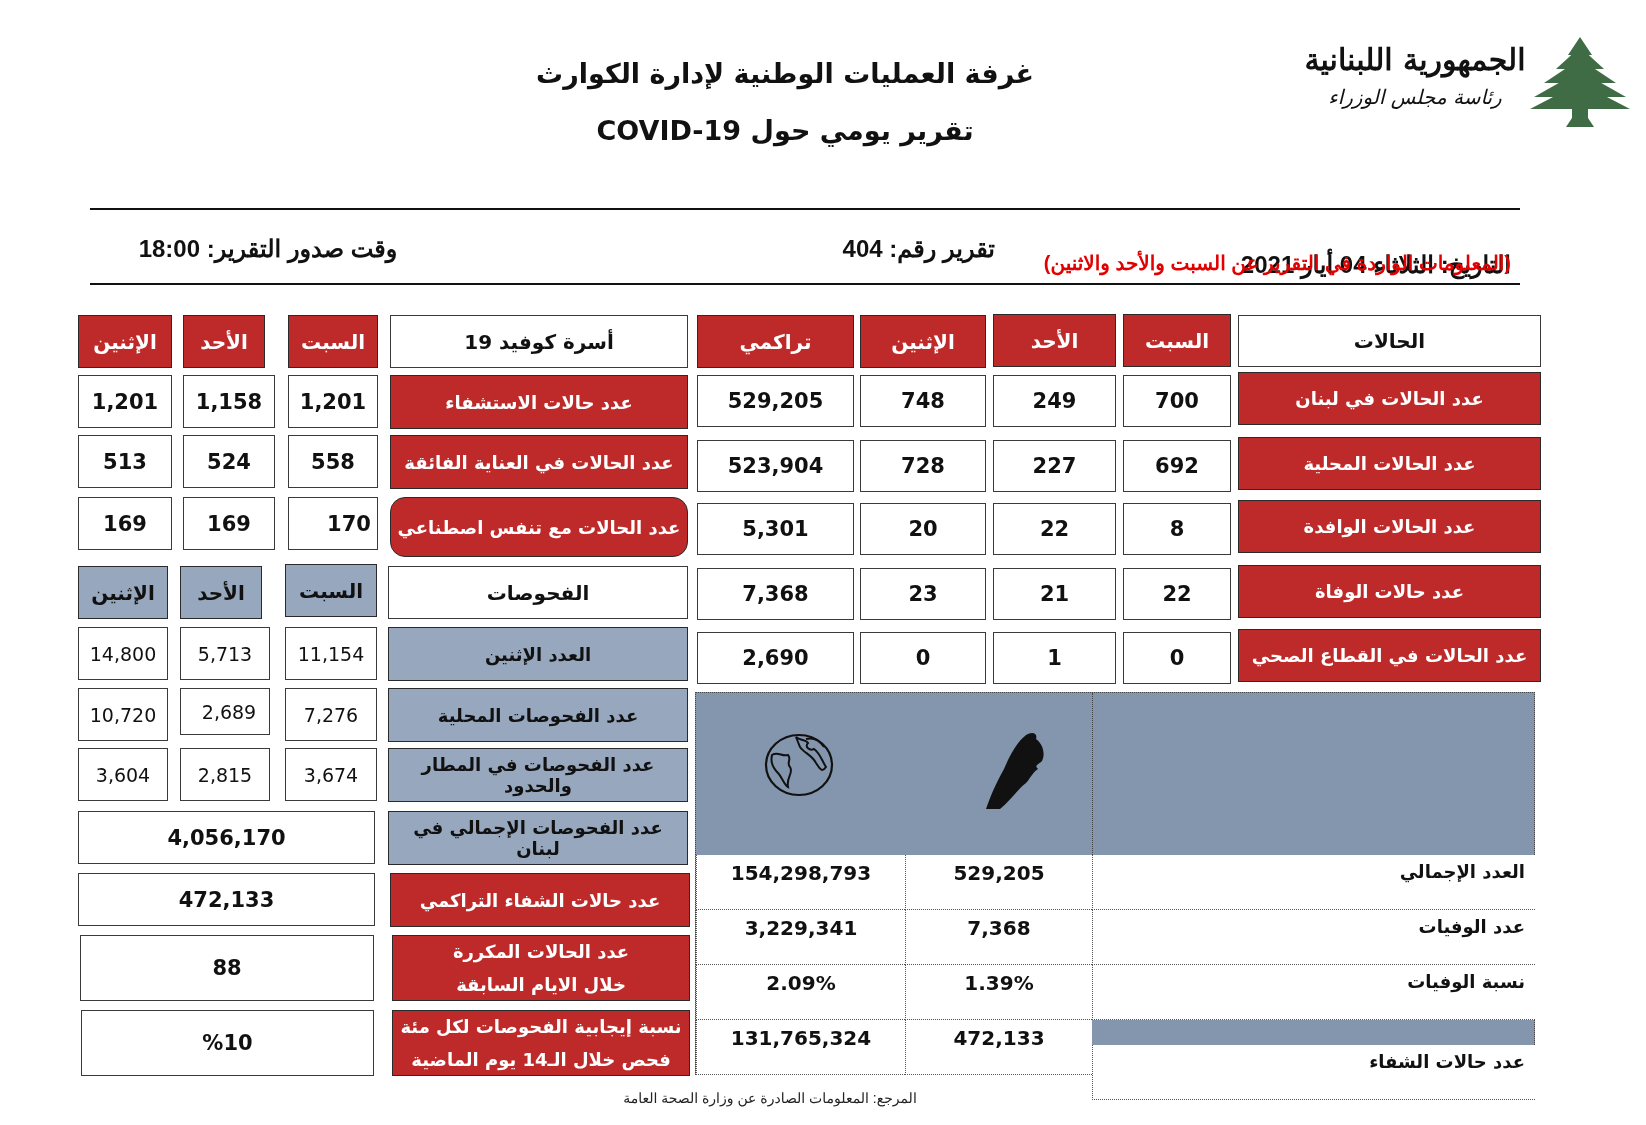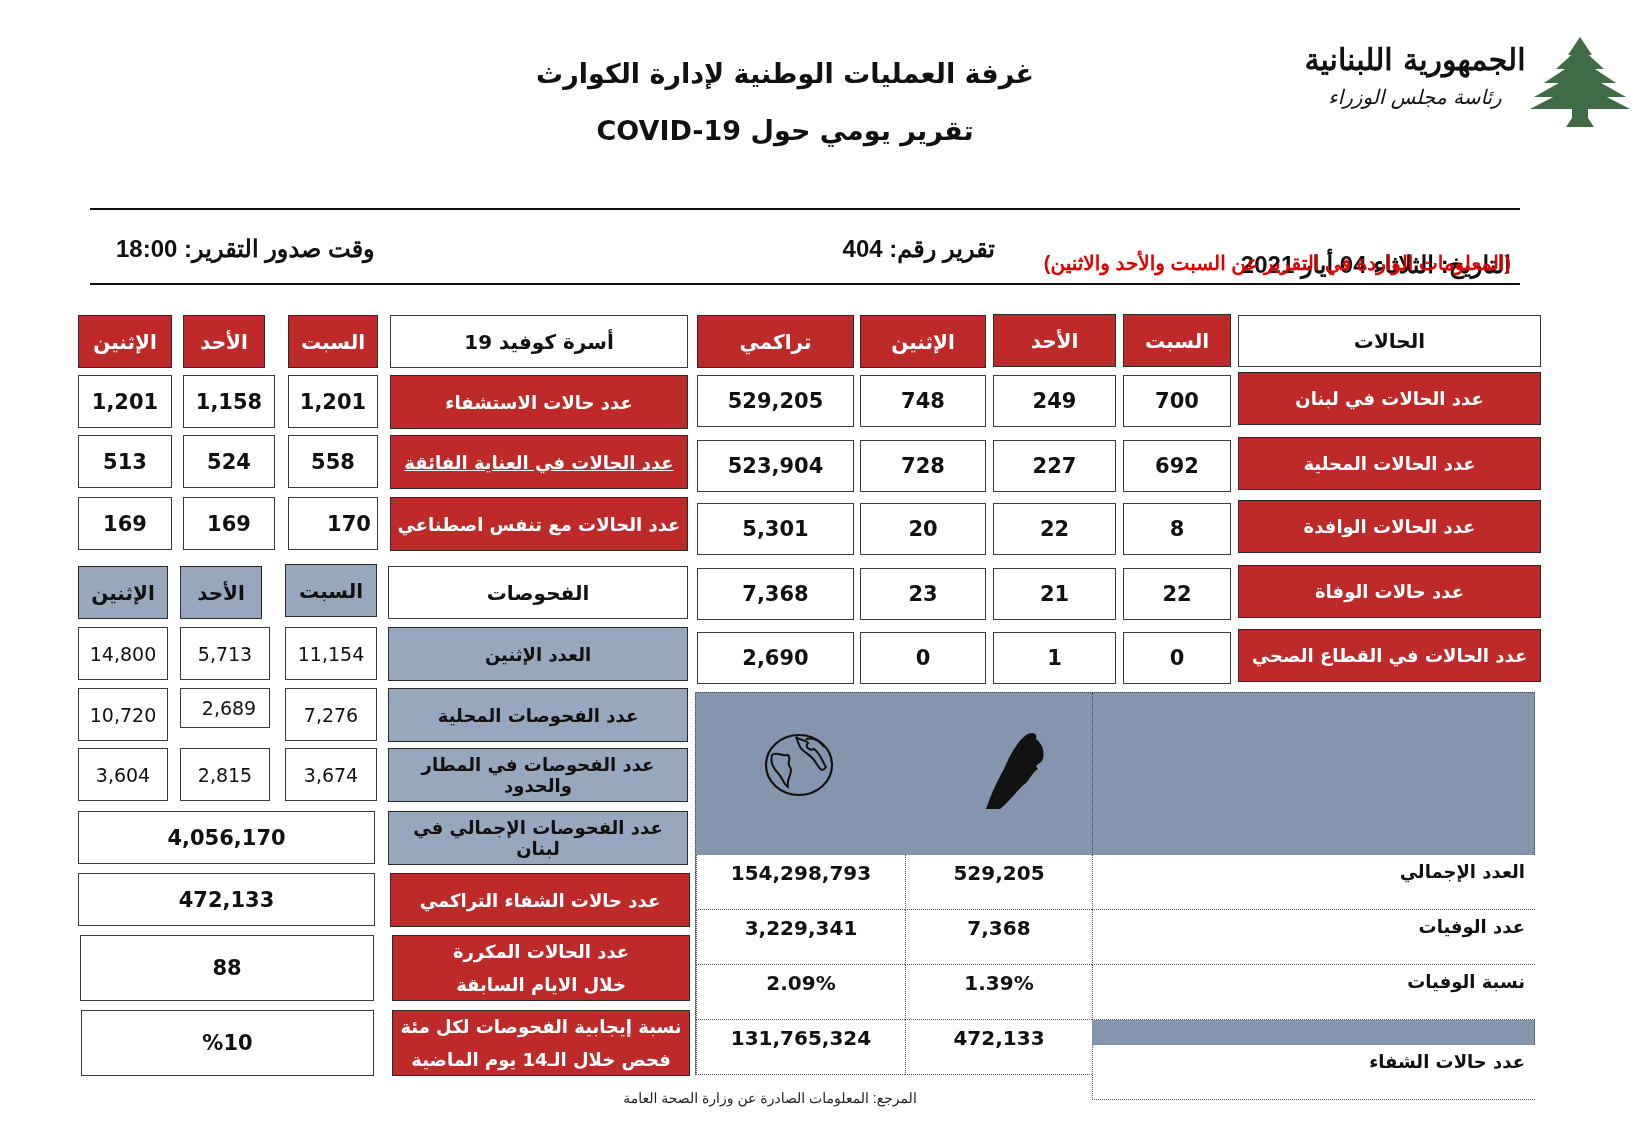--- a/index.html
+++ b/index.html
@@ -40,21 +40,21 @@
     <polygon points="38,92 66,92 58,80 46,80"></polygon>
   </g>
 </svg>
 <div class="abs title1">غرفة العمليات الوطنية لإدارة الكوارث</div>
 <div class="abs title2">تقرير يومي حول COVID-19</div>
 
 <div class="hline" style="top:208px;"></div>
 <div class="abs info" style="right:135px;top:215px;margin-top:36px;">التاريخ: الثلاثاء 04 أيار 2021</div>
 <div class="abs red-note" style="right:135px;top:251px;">(المعلومات الواردة في التقرير عن السبت والأحد والاثنين)</div>
 <div class="abs info" style="left:695px;top:235px;width:300px;text-align:right;">تقرير رقم: 404</div>
-<div class="abs info" style="left:116px;top:235px;width:320px;text-align:left;">وقت صدور التقرير: 18:00</div>
+<div class="abs info" style="left:108px;top:235px;width:320px;text-align:center;">وقت صدور التقرير: 18:00</div>
 <div class="hline" style="top:283px;"></div>
 
 <div class="cell hdr" style="left:1238px;top:315px;width:303px;height:52px;">الحالات</div>
 <div class="cell red hdr" style="left:1123px;top:314px;width:108px;height:53px;">السبت</div>
 <div class="cell red hdr" style="left:993px;top:314px;width:123px;height:53px;">الأحد</div>
 <div class="cell red hdr" style="left:860px;top:315px;width:126px;height:53px;">الإثنين</div>
 <div class="cell red hdr" style="left:697px;top:315px;width:157px;height:53px;">تراكمي</div>
 
 <div id="cases-rows">
     <div class="cell red" style="left:1238px;top:372px;width:303px;height:53px;">عدد الحالات في لبنان</div>
@@ -86,42 +86,42 @@
 
 <div class="cell hdr" style="left:390px;top:315px;width:298px;height:53px;">أسرة كوفيد 19</div>
 <div class="cell red hdr" style="left:288px;top:315px;width:90px;height:53px;">السبت</div>
 <div class="cell red hdr" style="left:183px;top:315px;width:82px;height:53px;">الأحد</div>
 <div class="cell red hdr" style="left:78px;top:315px;width:94px;height:53px;">الإثنين</div>
 <div id="beds-rows">
     <div class="cell red" style="left:390px;top:375px;width:298px;height:54px;">عدد حالات الاستشفاء</div>
     <div class="cell num" style="left:288px;top:375px;width:90px;height:53px;">1,201</div>
     <div class="cell num" style="left:183px;top:375px;width:92px;height:53px;">1,158</div>
     <div class="cell num" style="left:78px;top:375px;width:94px;height:53px;">1,201</div>
-    <div class="cell red" style="left:390px;top:435px;width:298px;height:54px;text-decoration:underline;">عدد الحالات في العناية الفائقة</div>
+    <div class="cell red" style="left:390px;top:435px;width:298px;height:54px;">عدد الحالات في العناية الفائقة</div>
     <div class="cell num" style="left:288px;top:435px;width:90px;height:53px;">558</div>
     <div class="cell num" style="left:183px;top:435px;width:92px;height:53px;">524</div>
     <div class="cell num" style="left:78px;top:435px;width:94px;height:53px;">513</div>
-    <div class="cell red" style="left:390px;top:497px;width:298px;height:54px;">عدد الحالات مع تنفس اصطناعي</div>
+    <div class="cell red" style="left:390px;top:497px;width:298px;height:60px;border-radius:15px;">عدد الحالات مع تنفس اصطناعي</div>
     <div class="cell num" style="left:288px;top:497px;width:90px;height:53px;padding-left:32px;">170</div>
     <div class="cell num" style="left:183px;top:497px;width:92px;height:53px;">169</div>
     <div class="cell num" style="left:78px;top:497px;width:94px;height:53px;">169</div>
   </div>
 
 <div class="cell hdr" style="left:388px;top:566px;width:300px;height:53px;">الفحوصات</div>
 <div class="cell blue hdr" style="left:285px;top:564px;width:92px;height:53px;">السبت</div>
 <div class="cell blue hdr" style="left:180px;top:566px;width:82px;height:53px;">الأحد</div>
 <div class="cell blue hdr" style="left:78px;top:566px;width:90px;height:53px;">الإثنين</div>
 <div id="tests-rows">
     <div class="cell blue" style="left:388px;top:627px;width:300px;height:54px;">العدد الإثنين</div>
     <div class="cell num" style="left:285px;top:627px;width:92px;height:53px;font-size:19px;font-weight:normal;">11,154</div>
     <div class="cell num" style="left:180px;top:627px;width:90px;height:53px;font-size:19px;font-weight:normal;">5,713</div>
     <div class="cell num" style="left:78px;top:627px;width:90px;height:53px;font-size:19px;font-weight:normal;">14,800</div>
     <div class="cell blue" style="left:388px;top:688px;width:300px;height:54px;">عدد الفحوصات المحلية</div>
     <div class="cell num" style="left:285px;top:688px;width:92px;height:53px;font-size:19px;font-weight:normal;">7,276</div>
-    <div class="cell num" style="left:180px;top:688px;width:90px;height:40px;font-size:19px;font-weight:normal;padding-left:8px;">2,689</div>
+    <div class="cell num" style="left:180px;top:688px;width:90px;height:47px;font-size:19px;font-weight:normal;padding-left:8px;">2,689</div>
     <div class="cell num" style="left:78px;top:688px;width:90px;height:53px;font-size:19px;font-weight:normal;">10,720</div>
     <div class="cell blue" style="left:388px;top:748px;width:300px;height:54px;">عدد الفحوصات في المطار والحدود</div>
     <div class="cell num" style="left:285px;top:748px;width:92px;height:53px;font-size:19px;font-weight:normal;">3,674</div>
     <div class="cell num" style="left:180px;top:748px;width:90px;height:53px;font-size:19px;font-weight:normal;">2,815</div>
     <div class="cell num" style="left:78px;top:748px;width:90px;height:53px;font-size:19px;font-weight:normal;">3,604</div>
   </div>
 
 <div class="cell blue" style="left:388px;top:811px;width:300px;height:54px;">عدد الفحوصات الإجمالي في لبنان</div>
 <div class="cell num" style="left:78px;top:811px;width:297px;height:53px;">4,056,170</div>
 

